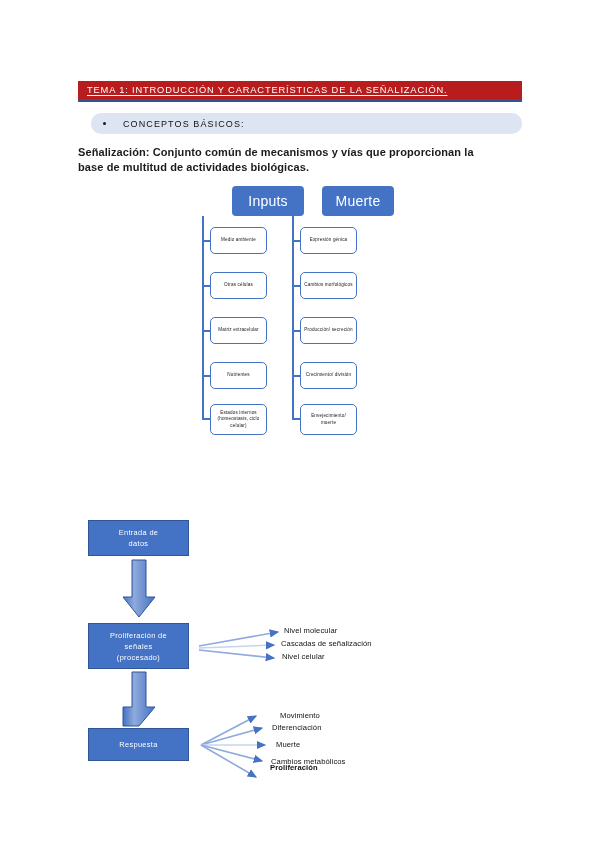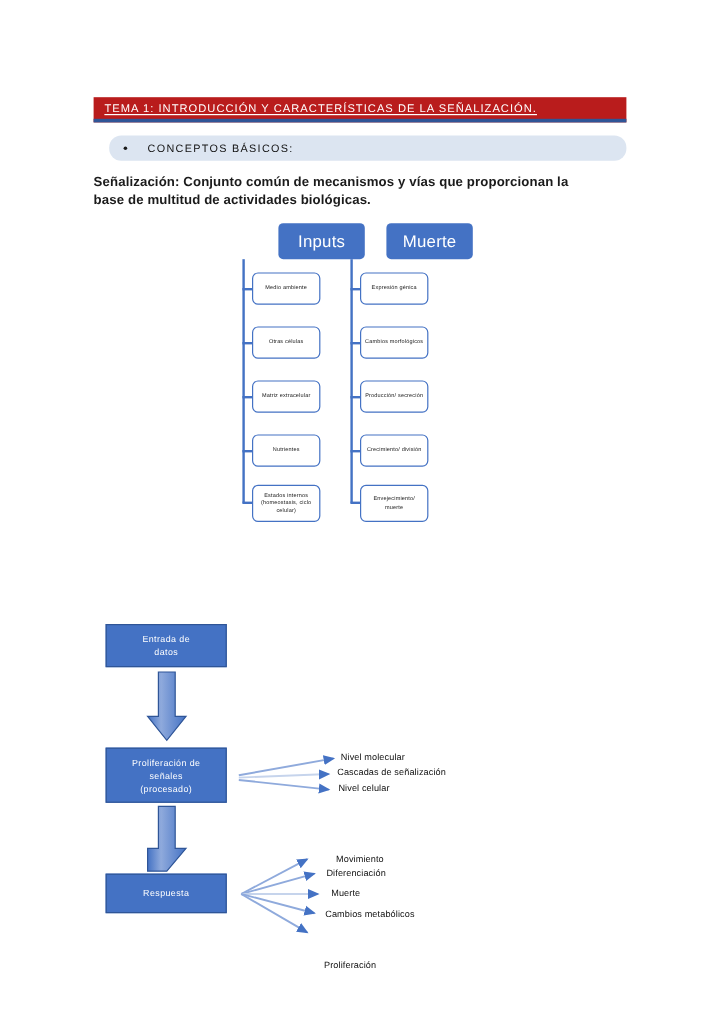--- a/index.html
+++ b/index.html
@@ -275,13 +275,13 @@
 <div class="flow-box" id="box-respuesta">Respuesta</div>
 
 <span class="fan-label" style="left:284px; top:626px;">Nivel molecular</span>
 <span class="fan-label" style="left:281px; top:639px;">Cascadas de señalización</span>
 <span class="fan-label" style="left:282px; top:652px;">Nivel celular</span>
 
 <span class="fan-label" style="left:280px; top:711px;">Movimiento</span>
 <span class="fan-label" style="left:272px; top:723px;">Diferenciación</span>
 <span class="fan-label" style="left:276px; top:740px;">Muerte</span>
 <span class="fan-label" style="left:271px; top:757px;">Cambios metabólicos</span>
-<span class="fan-label" style="left:270px; top:800px;">Proliferación</span>
+<span class="fan-label" style="left:270px; top:763px;font-weight:bold;">Proliferación</span>
 
 </body></html>

